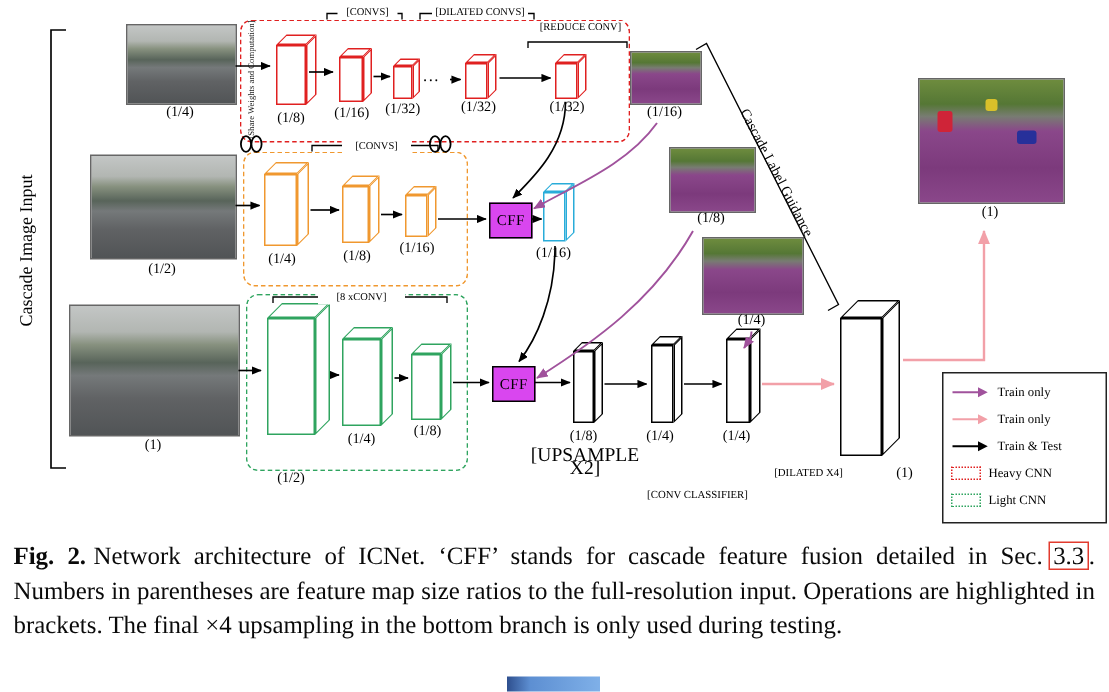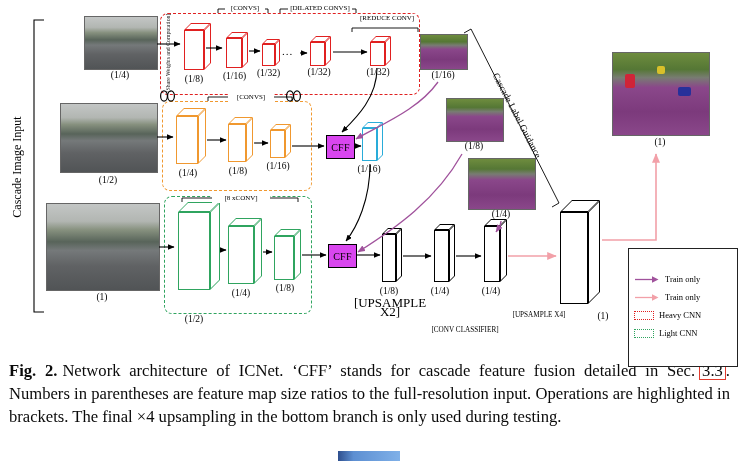--- a/index.html
+++ b/index.html
@@ -40,21 +40,21 @@
   .vguide{position:absolute;z-index:4;transform:rotate(62.5deg);font-size:9.5px;text-align:center;white-space:nowrap}
 
   
   #ov{position:absolute;left:0;top:0;z-index:5;pointer-events:none}
   .k{stroke:#000;stroke-width:1.1;fill:none}
   .thin{stroke:#000;stroke-width:.9;fill:none}
   .pu{stroke:#a0529c;stroke-width:1.3;fill:none}
   .pk{stroke:#f2a0a8;stroke-width:1.6;fill:none}
 
   
-  .legend{position:absolute;z-index:6;border:1px solid #222;background:#fff;padding-top:21px}
+  .legend{position:absolute;z-index:6;border:1px solid #222;background:#fff;padding-top:3px}
   .lrow{display:flex;align-items:center;gap:5px;height:18px;padding:0 5px}
   .llab{font-size:8.5px;line-height:9px}
   .lbox{width:20px;height:9px;border:1.2px dotted;box-sizing:border-box;display:inline-block}
   .lbox.heavy{border-color:#e02020}
   .lbox.light{border-color:#2fa45f}
 
   
   .caption{position:absolute;left:9px;top:359px;width:721px;z-index:2;
            font-size:16.6px;line-height:1.4;text-align:justify;color:#0a0a0a}
   .figno{font-weight:700;margin-right:5px}
@@ -187,21 +187,21 @@
   <div class="cuboid" style="left:560px;top:212px;width:28px;height:92px;--d:12px;--c:#000">
       <i class="ft"></i>
       <i class="fs"></i>
       <i class="ff"></i>
     </div>
   <span class="rl" style="left:370px;top:286px;width:38px">(1/8)</span>
   <span class="rl" style="left:420px;top:286px;width:40px">(1/4)</span>
   <span class="rl" style="left:470px;top:286px;width:42px">(1/4)</span>
   <span class="ol" style="left:349px;top:298px;width:80px;font-size:13px">[UPSAMPLE X2]</span>
   <span class="ol" style="left:410px;top:326px;width:108px;font-size:7.2px">[CONV CLASSIFIER]</span>
-  <span class="ol" style="left:498px;top:311px;width:80px;font-size:7.2px">[UPSAMPLE X4]</span>
+  <span class="ol" style="left:498px;top:311px;width:80px;font-size:7.2px">[DILATED X4]</span>
   <span class="rl" style="left:588px;top:311px;width:30px">(1)</span>
 
   <div class="seg" style="left:420px;top:34px;width:46px;height:34px"></div>
   <div class="seg" style="left:446px;top:98px;width:56px;height:42px"></div>
   <div class="seg" style="left:468px;top:158px;width:66px;height:50px"></div>
   <span class="rl" style="left:420px;top:70px;width:46px">(1/16)</span>
   <span class="rl" style="left:446px;top:141px;width:56px">(1/8)</span>
   <span class="rl" style="left:468px;top:209px;width:66px">(1/4)</span>
   <div class="vguide" style="left:436px;top:110px;width:160px;height:12px">Cascade Label Guidance</div>
 
@@ -291,20 +291,27 @@
       <span class="llab">Train only</span>
     </div>
     <div class="lrow">
       <svg width="26" height="9">
         <line x1="1" y1="4.5" x2="18" y2="4.5" stroke-width="1.3" stroke="#f2a0a8"></line>
         <path d="M18,1.2 L24.5,4.5 L18,7.8 z" fill="#f2a0a8"></path>
       </svg>
       <span class="llab">Train only</span>
     </div>
     <div class="lrow">
+      <svg width="26" height="9">
+        <line x1="1" y1="4.5" x2="18" y2="4.5" stroke-width="1.3" stroke="#000000"></line>
+        <path d="M18,1.2 L24.5,4.5 L18,7.8 z" fill="#000000"></path>
+      </svg>
+      <span class="llab">Train &amp; Test</span>
+    </div>
+    <div class="lrow">
       <span class="lbox heavy"></span>
       <span class="llab">Heavy CNN</span>
     </div>
     <div class="lrow">
       <span class="lbox light"></span>
       <span class="llab">Light CNN</span>
     </div>
   </div>
 </div>
 

